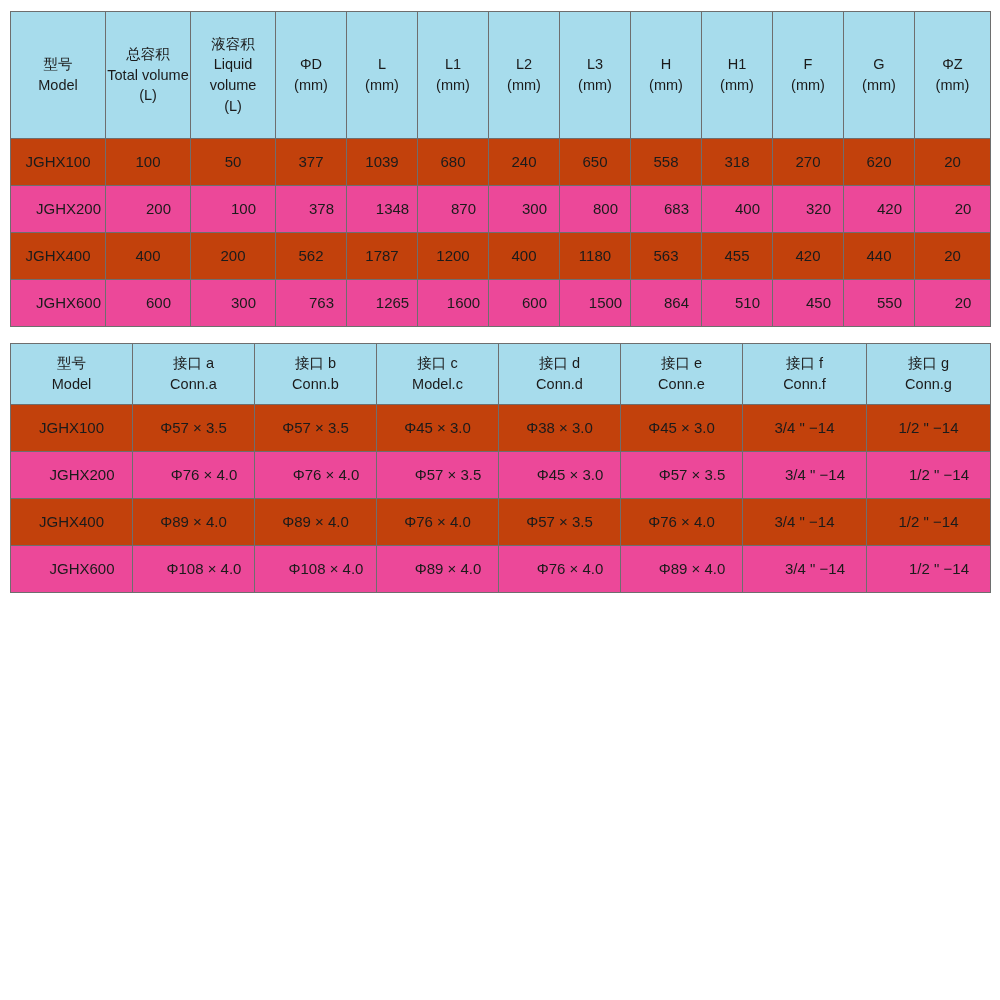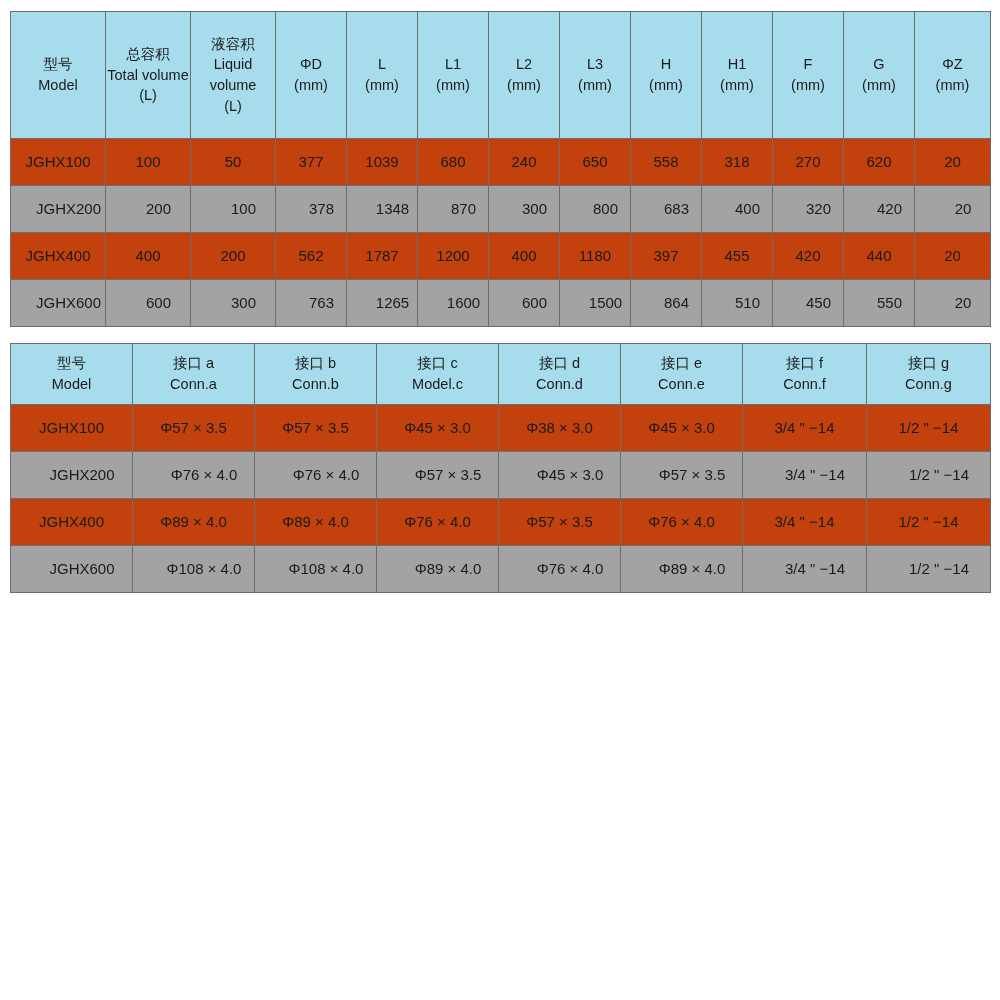--- a/index.html
+++ b/index.html
@@ -69,21 +69,21 @@
     height: 60px;
     font-size: 14.5px;
   }
   #table-connections td {
     height: 46px;
     font-size: 15px;
   }
   #table-connections .hdr-line { display: block; }
 
   tr.row-shade td { background: #c2410c; }
-  tr.row-plain td { background: #a3a3a3; padding-left: 21px; }
+  tr.row-plain td { background: #ec4899; padding-left: 21px; }
 </style>
 </head>
 <body>
 
 <div class="sheet">
 
   <table class="spec" id="table-dimensions">
     <colgroup>
       <col style="width:95px">
         <col style="width:85px">
@@ -190,21 +190,21 @@
         </tr>
         <tr class="row-shade">
           <td>JGHX400</td>
           <td>400</td>
           <td>200</td>
           <td>562</td>
           <td>1787</td>
           <td>1200</td>
           <td>400</td>
           <td>1180</td>
-          <td>397</td>
+          <td>563</td>
           <td>455</td>
           <td>420</td>
           <td>440</td>
           <td>20</td>
         </tr>
         <tr class="row-plain">
           <td>JGHX600</td>
           <td>600</td>
           <td>300</td>
           <td>763</td>

